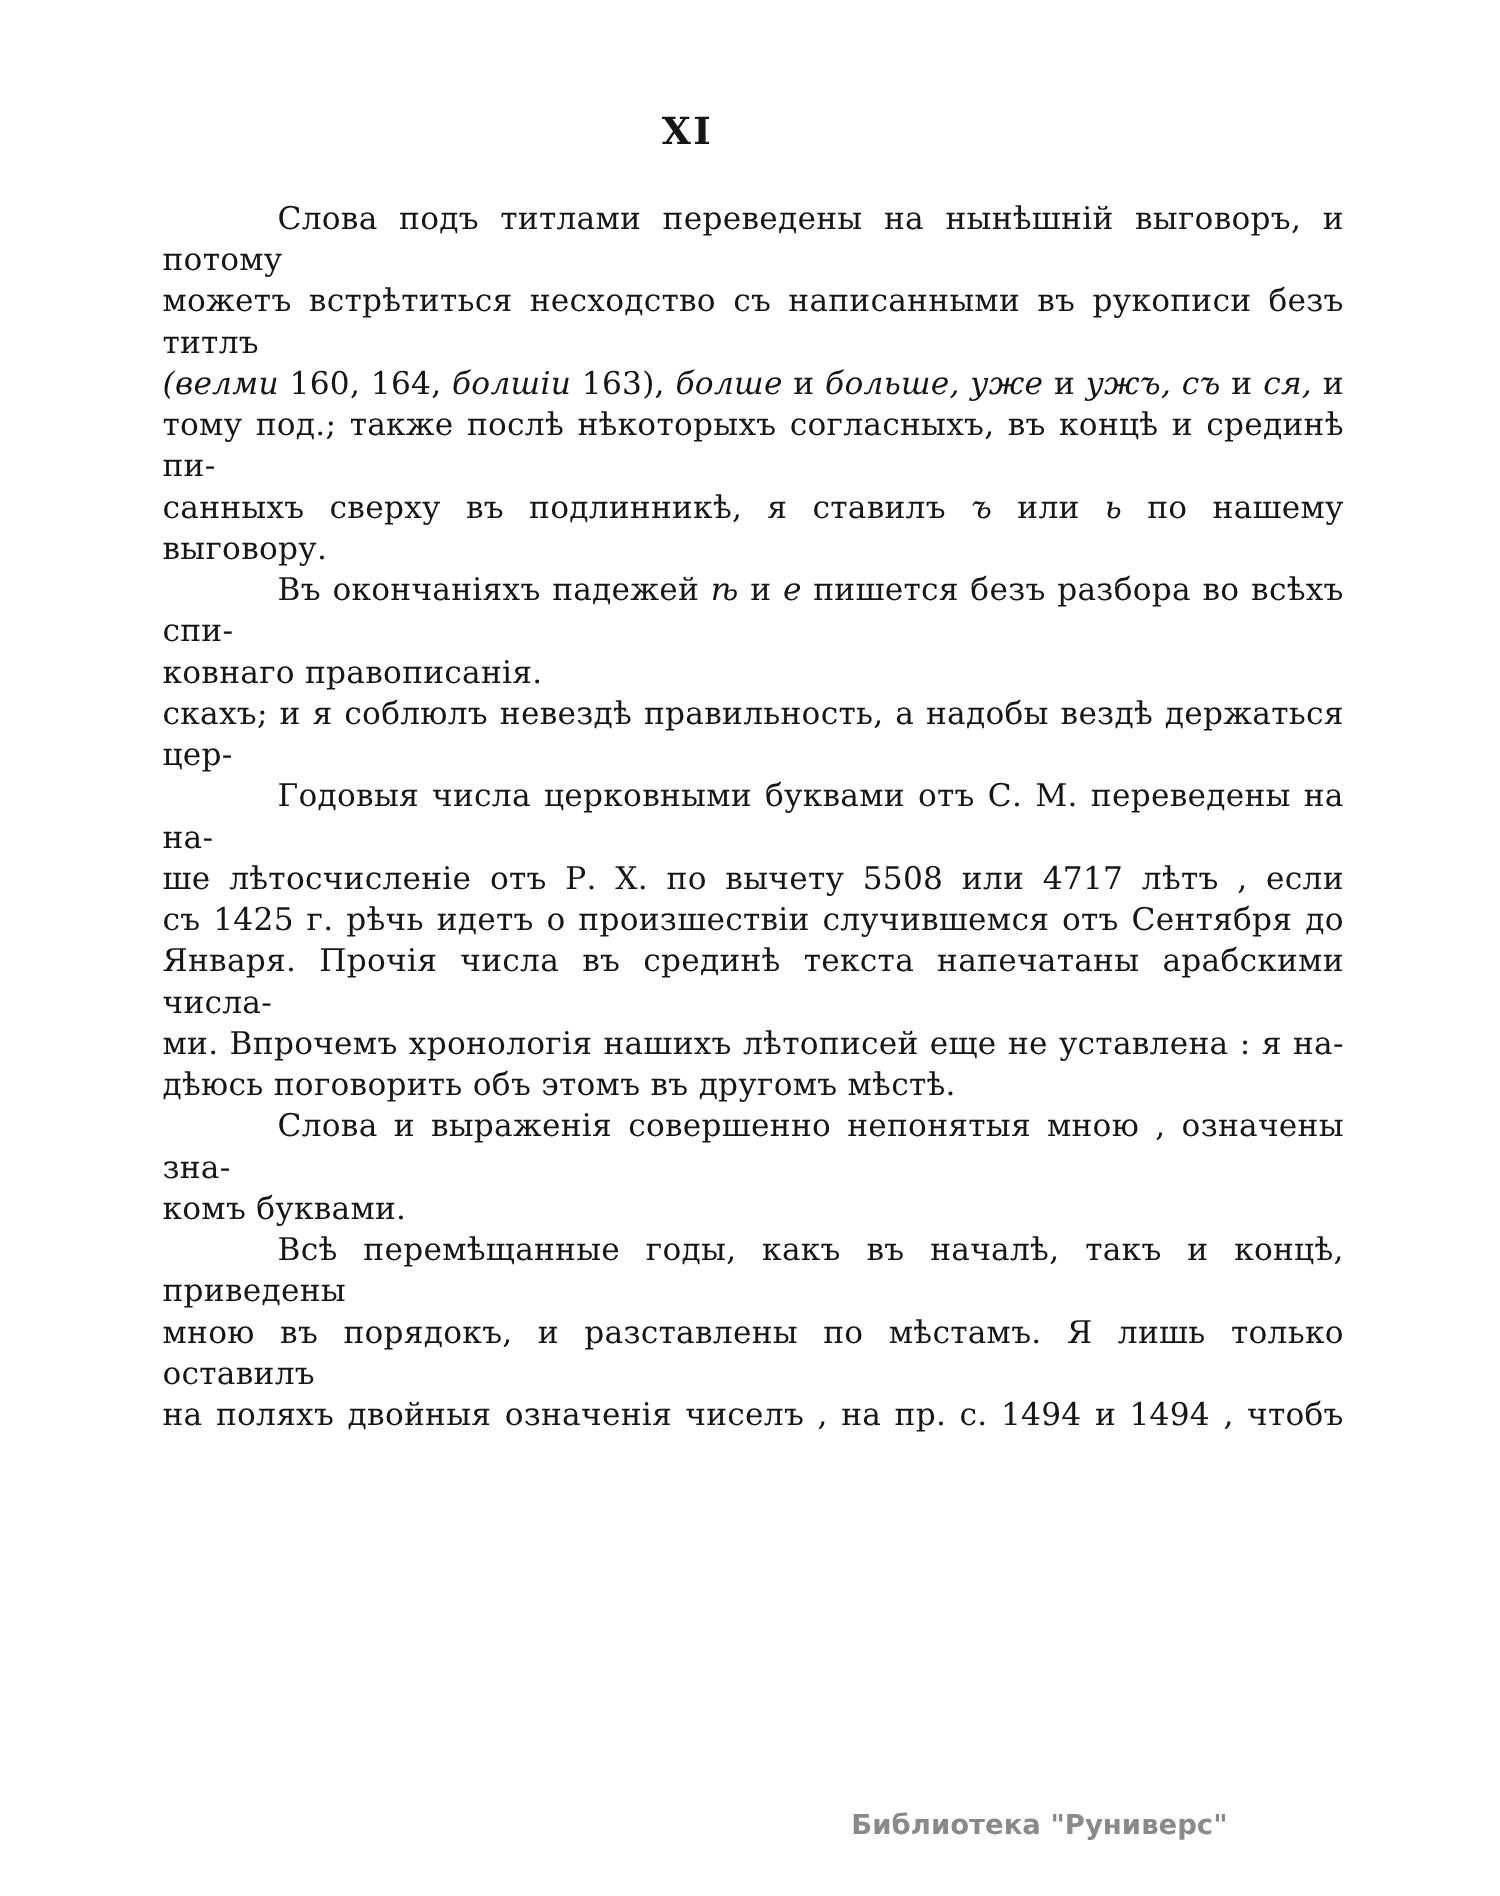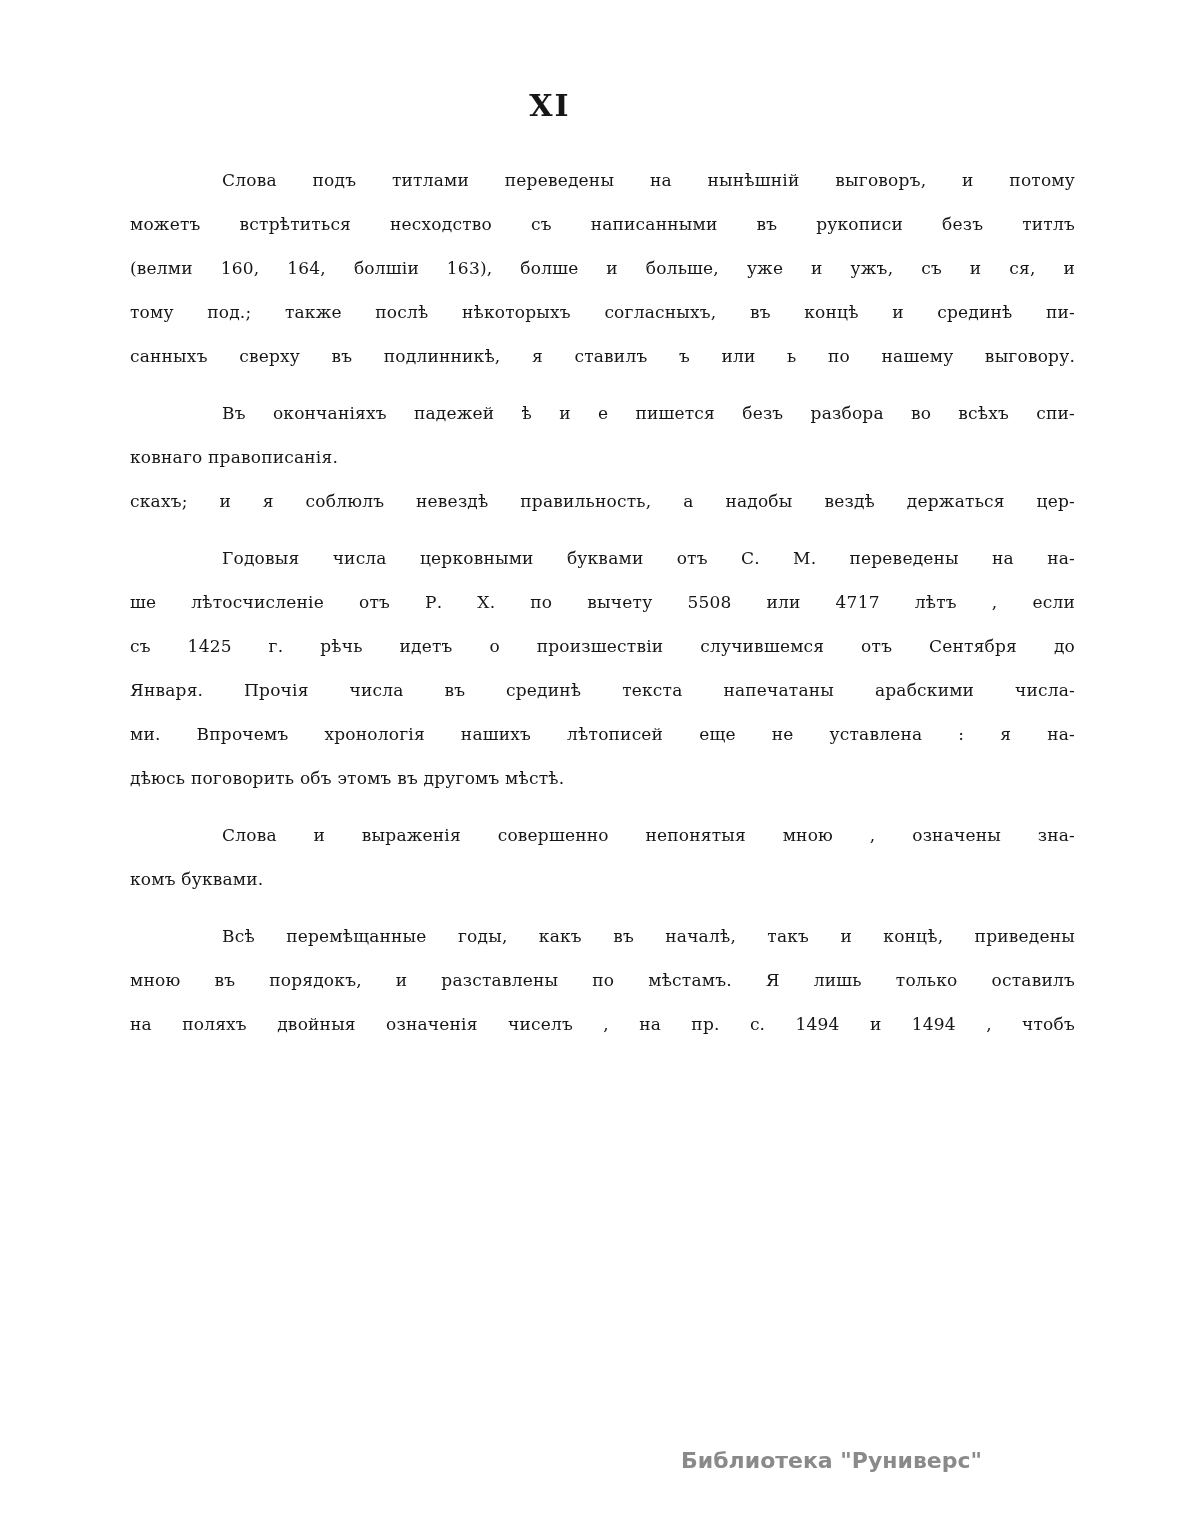--- a/index.html
+++ b/index.html
@@ -17,31 +17,31 @@
     text-align: center;
     font-weight: bold;
     font-size: 30px;
     line-height: 36px;
     letter-spacing: 2px;
   }
   .text-body {
     margin: 34px 0 0 130px;
     width: 945px;
   }
-  .paragraph + .paragraph { margin-top: 13px; }
+  .paragraph + .paragraph { }
   .line {
-    font-size: 17px;
-    line-height: 44px;
+    font-size: 25px;
+    line-height: 33px;
     letter-spacing: 0.2px;
     text-align: justify;
     text-align-last: justify;
   }
   .line.indent { text-indent: 92px; }
   .line.last { text-align-last: left; }
-  .it { }
+  .it { font-style: italic; }
   .watermark {
     position: absolute;
     top: 1448px;
     right: 118px;
     font-family: "DejaVu Sans", sans-serif;
     font-weight: bold;
     font-size: 22px;
     color: #8a8a8a;
   }
 </style>

